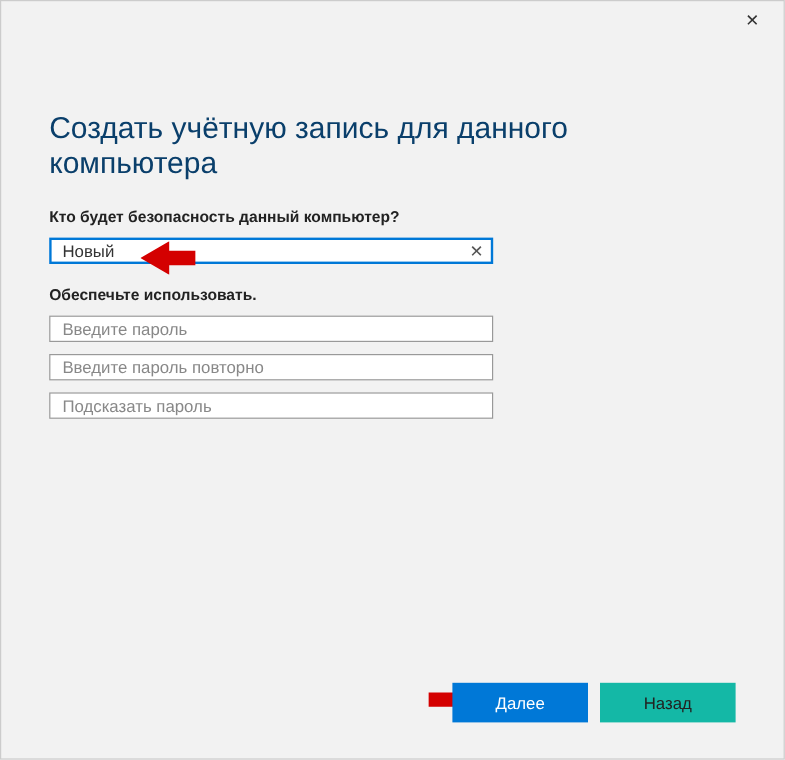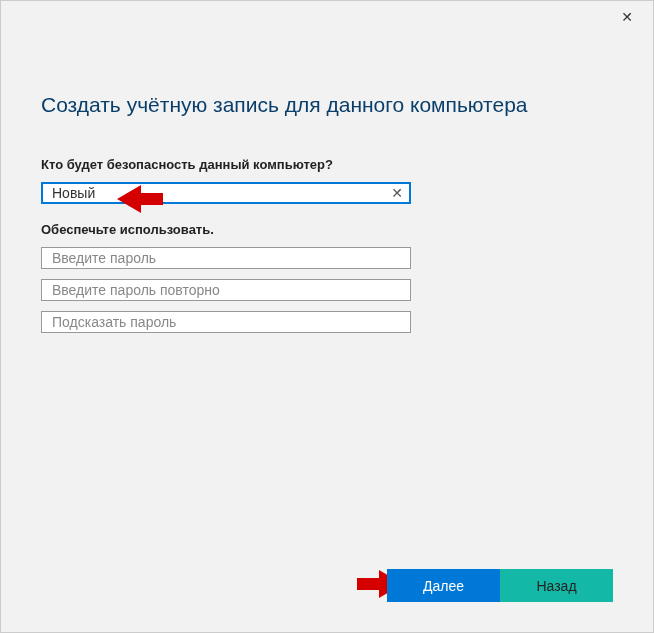--- a/index.html
+++ b/index.html
@@ -22,25 +22,25 @@
       font-size: 14px;
       color: #333;
       cursor: pointer;
       width: 20px;
       text-align: center;
     }
     .content {
       padding: 30px 40px 0 40px;
     }
     h1 {
-      font-size: 21px;
+      font-size: 25px;
       font-weight: 400;
       color: #0a3f6b;
       margin-top: 30px;
-      margin-bottom: 40px;
+      margin-bottom: 22px;
     }
     .desc {
       font-size: 13px;
       color: #333;
       line-height: 1.45;
       margin-bottom: 22px;
     }
     .label {
       font-size: 13px;
       font-weight: 600;
@@ -80,20 +80,21 @@
     .arrow {
       position: absolute;
       pointer-events: none;
     }
     .arrow svg { display: block; }
     .footer {
       position: absolute;
       bottom: 30px;
       right: 40px;
       display: flex;
+      gap: 10px;
       align-items: center;
     }
     .btn {
       width: 113px;
       height: 33px;
       font-size: 14px;
       font-family: inherit;
       border: none;
       cursor: pointer;
     }

